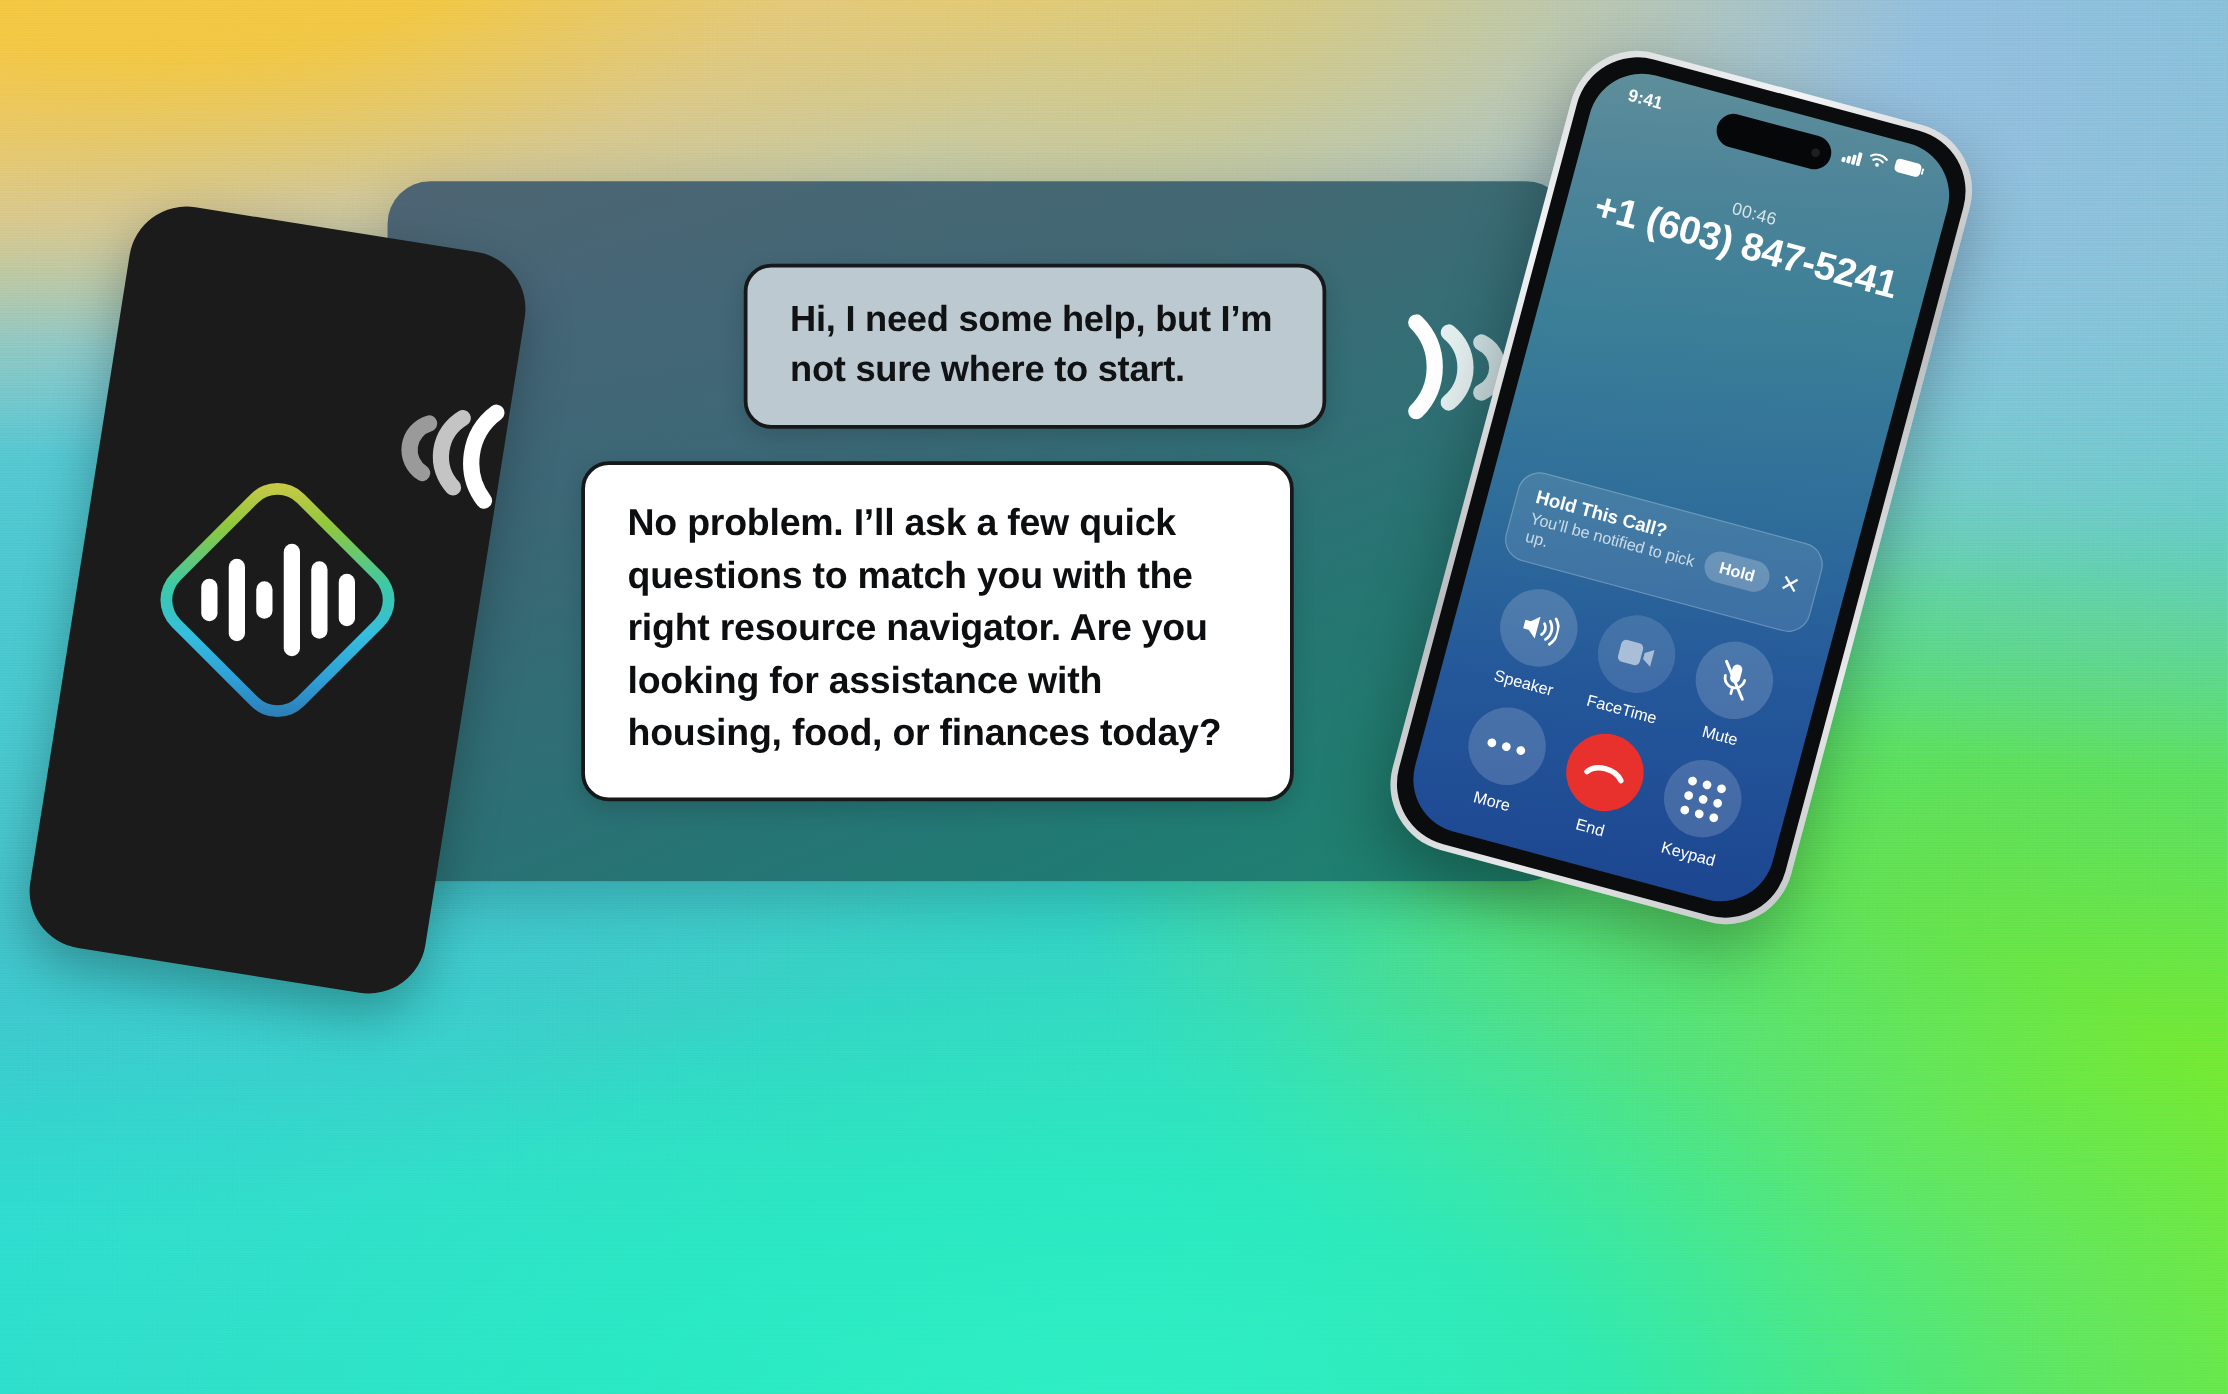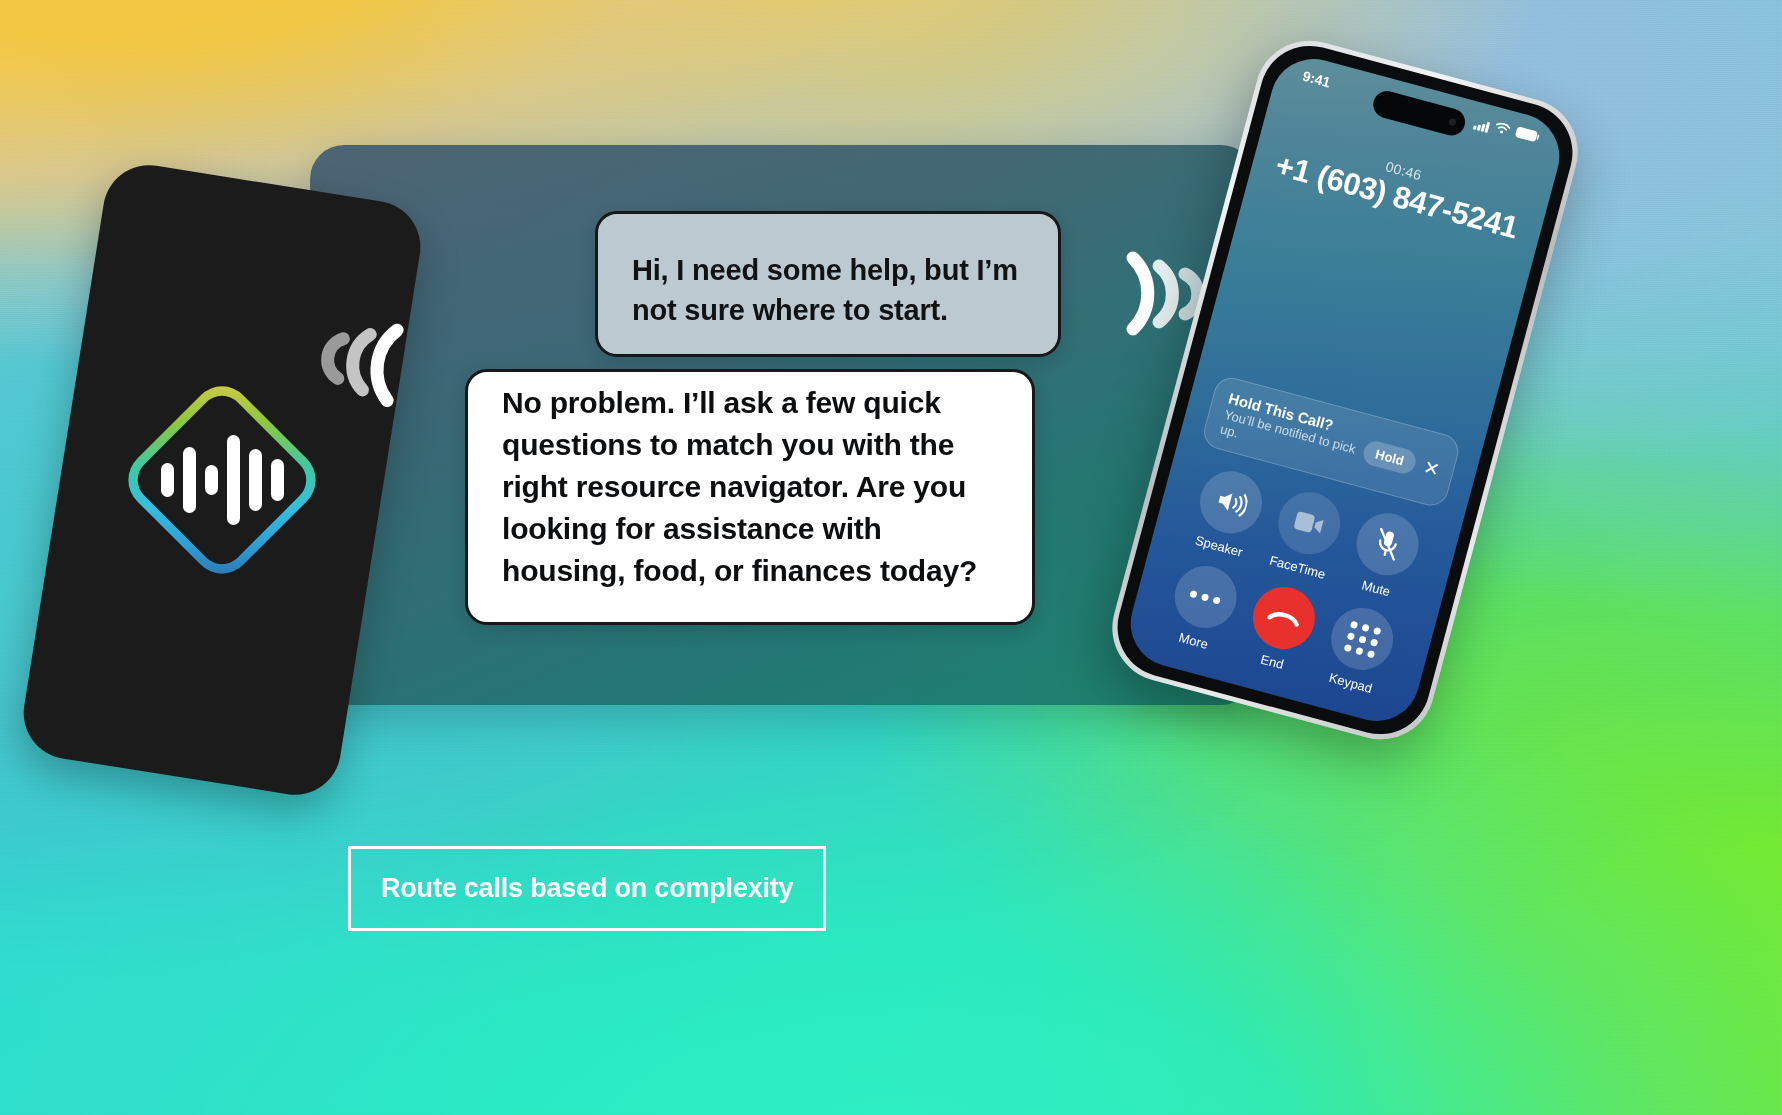--- a/index.html
+++ b/index.html
@@ -103,35 +103,35 @@
   .bubble {
     position: absolute;
     border: 3px solid #16181a;
     box-shadow: 0 6px 18px rgba(0,0,0,0.14);
   }
   #bubble-user {
     left: 595px; top: 211px;
     width: 466px;
     border-radius: 22px;
     background: #bcc9d1;
-    padding: 36px 30px 24px 34px;
+    padding: 22px 30px 24px 34px;
   }
   #bubble-user p {
     font-size: 29px;
     font-weight: 700;
     line-height: 1.38;
     color: #101214;
     letter-spacing: -0.2px;
   }
   #bubble-bot {
     left: 465px; top: 369px;
     width: 570px;
     border-radius: 22px;
     background: #ffffff;
-    padding: 10px 32px 30px 34px;
+    padding: 26px 32px 30px 34px;
   }
   #bubble-bot p {
     font-size: 30px;
     font-weight: 700;
     line-height: 1.4;
     color: #0c0e10;
     letter-spacing: -0.2px;
   }
 
   
@@ -419,14 +419,13 @@
             <div class="lbl">Keypad</div>
           </div>
 
         </div>
       </div>
     </div>
   </div>
 </div>
 
 <div id="tags">
-  <div class="tag">Route calls based on complexity</div>
 </div>
 
 </body></html>

